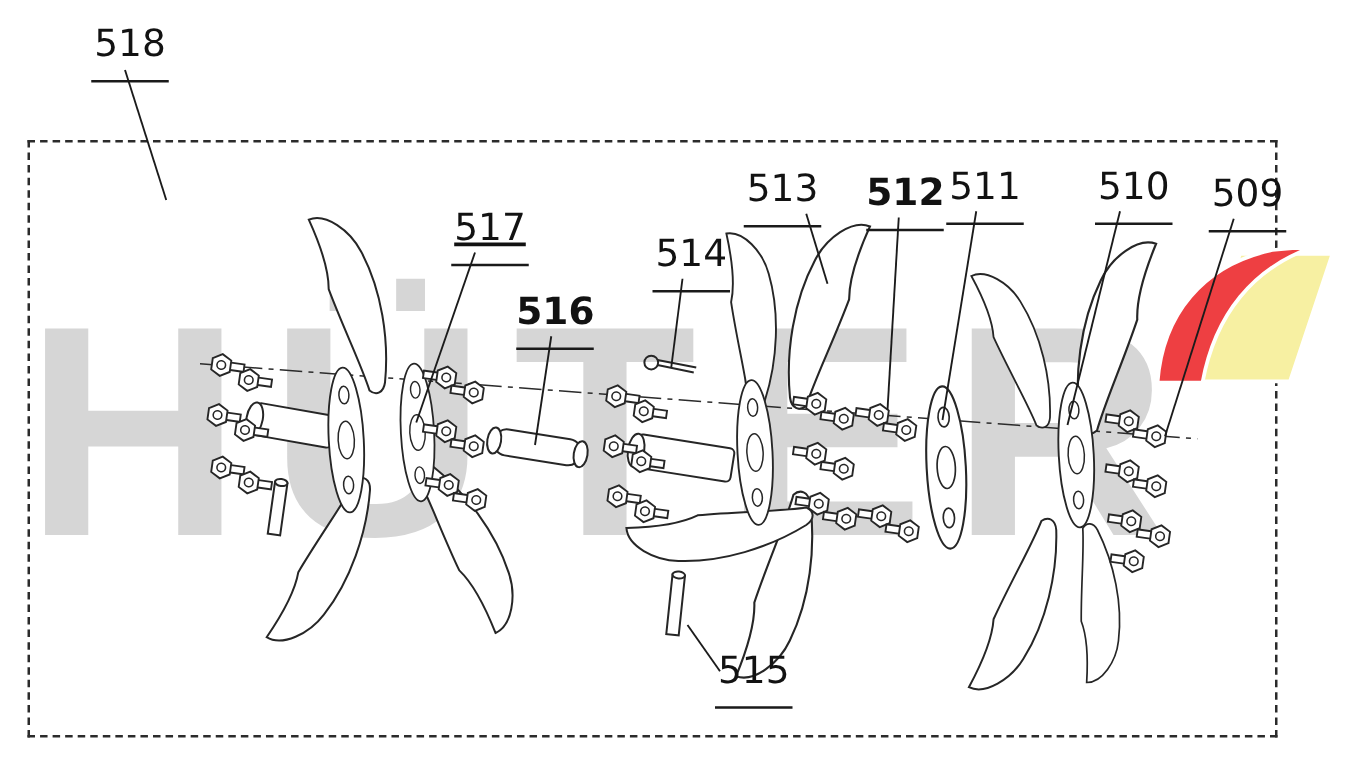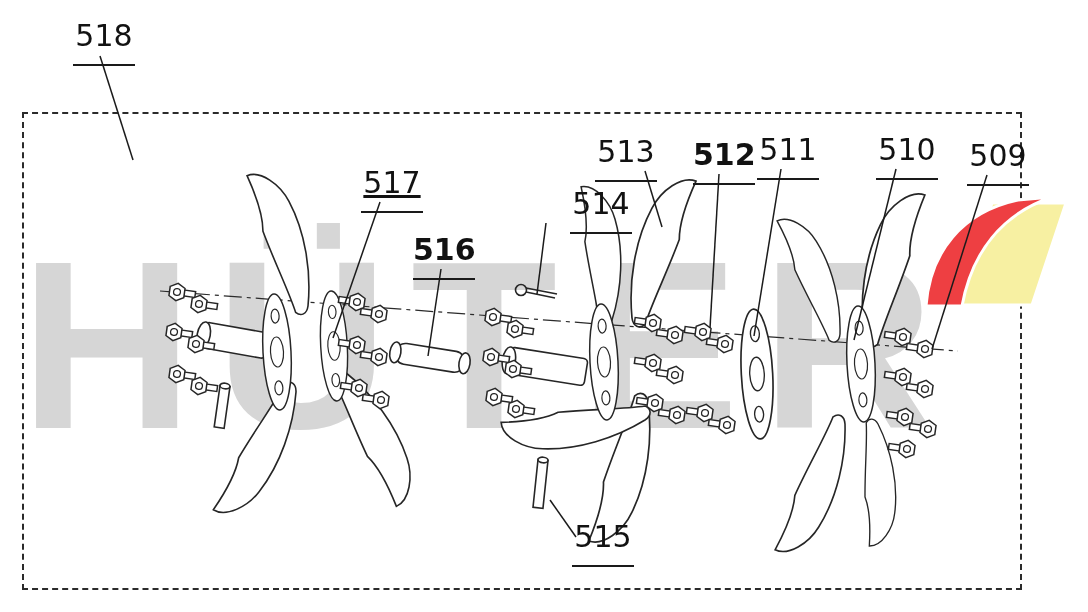--- a/index.html
+++ b/index.html
@@ -182,21 +182,21 @@
       <line x1="781" y1="169" x2="754" y2="336"></line>
       <line x1="896" y1="169" x2="854" y2="340"></line>
       <line x1="987" y1="175" x2="932" y2="349"></line>
       <line x1="576" y1="537" x2="550" y2="500"></line>
     </svg>
 
   <div id="labels">
       <div class="part-label" style="left: 73px; top: 20px;">518</div>
       <div class="part-label" style="left: 361px; top: 167px; text-decoration: underline;">517</div>
       <div class="part-label" style="left: 413px; top: 234px; font-weight: bold;">516</div>
-      <div class="part-label" style="left: 522px; top: 188px; margin-left: 48px;">514</div>
+      <div class="part-label" style="left: 522px; top: 188px;">514</div>
       <div class="part-label" style="left: 595px; top: 136px;">513</div>
       <div class="part-label" style="left: 693px; top: 139px; font-weight: bold;">512</div>
       <div class="part-label" style="left: 757px; top: 134px;">511</div>
       <div class="part-label" style="left: 876px; top: 134px;">510</div>
       <div class="part-label" style="left: 967px; top: 140px;">509</div>
       <div class="part-label" style="left: 572px; top: 521px;">515</div>
     </div>
 
 </div>
 

